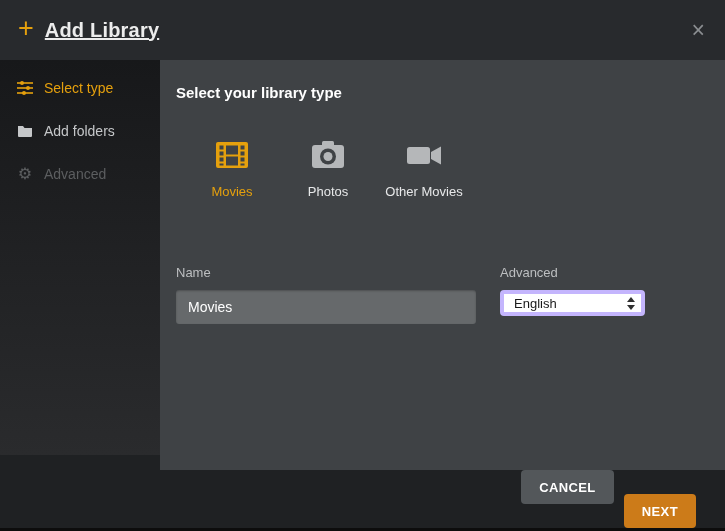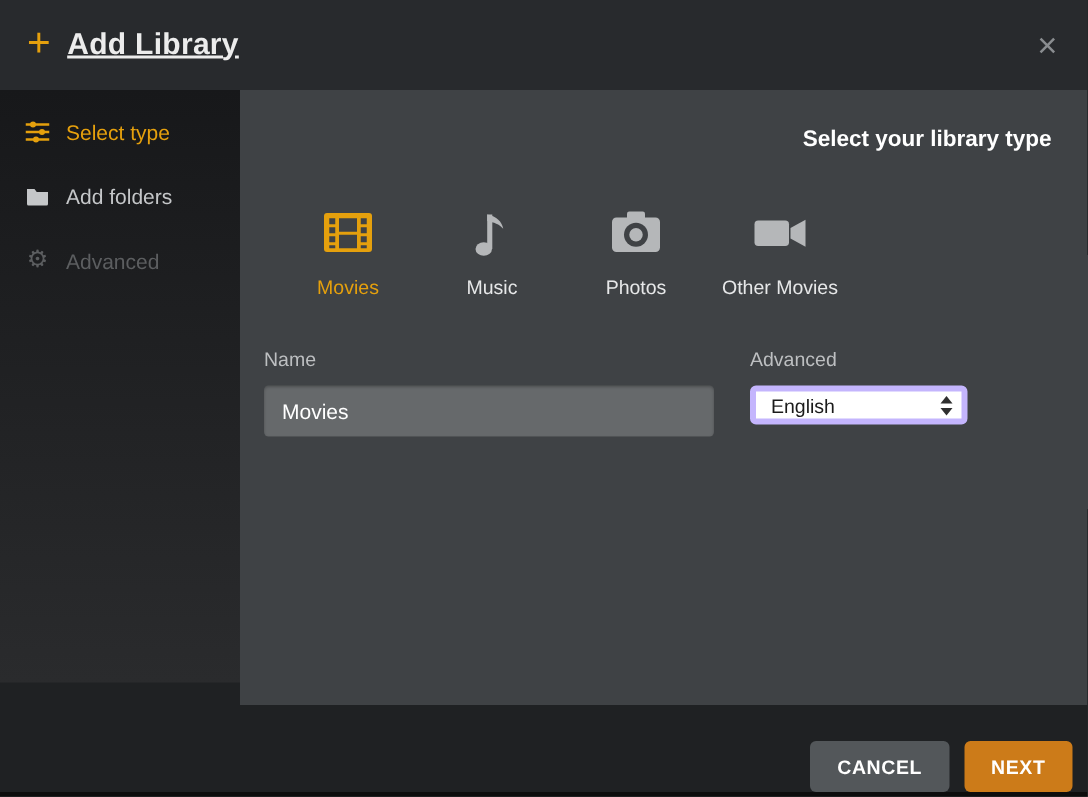--- a/index.html
+++ b/index.html
@@ -16,44 +16,44 @@
   
   .body { flex:0 0 410px; display:flex; background:#1f2123; }
   .sidebar { width:160px; height:395px; background:linear-gradient(180deg,#17181a 0%,#2a2b2d 100%); padding-top:6px; }
   .side-item { height:43px; display:flex; align-items:center; padding-left:16px; gap:10px; font-size:14px; color:#c5c7c9; cursor:pointer; }
   .side-item.active { color:#e5a00d; }
   .side-item.disabled { color:#5c5e60; }
   .side-item .icon { width:18px; display:flex; justify-content:center; align-items:center; }
   .gear-glyph { font-size:16px; line-height:1; }
 
   .main { flex:1; background:#3f4245; padding:24px 24px 0 16px; }
-  .heading { color:#ffffff; font-size:15px; font-weight:700;text-align:right; }
+  .heading { color:#ffffff; font-size:15px; font-weight:700; }
 
   .types { display:flex; margin-top:34px; margin-left:8px; }
   .type { width:96px; display:flex; flex-direction:column; align-items:center; gap:9px; color:#e7e8e9; cursor:pointer; }
   .type .ticon { color:#b5b7b9; height:40px; display:flex; align-items:flex-end; }
   .type.selected { color:#e5a00d; }
   .type.selected .ticon { color:#e5a00d; }
   .type-label { font-size:13px; }
 
-  .fields { display:flex; margin-top:33px; }
+  .fields { display:flex; margin-top:66px; }
   .field-name { width:300px; }
   .field-lang { margin-left:24px; }
   .field-label { color:#bdbfc1; font-size:13px; margin-bottom:10px; }
   .name-input { width:300px; height:34px; background:#66696b; border:none; border-radius:3px;
     color:#fff; font-size:14px; padding:0 12px; font-family:inherit;
     box-shadow: inset 0 1px 2px rgba(0,0,0,.25); outline:none; }
   .select { width:145px; height:26px; background:#fff; border:4px solid #c4b5fd; border-radius:4px;
     display:flex; align-items:center; padding-left:10px; font-size:13px; color:#1a1a1a; cursor:pointer; }
   .select .arrows { margin-left:auto; margin-right:6px; display:flex; flex-direction:column; gap:3px; }
   .arrow-up { width:0; height:0; border-left:4px solid transparent; border-right:4px solid transparent; border-bottom:5px solid #2f2f2f; }
   .arrow-down { width:0; height:0; border-left:4px solid transparent; border-right:4px solid transparent; border-top:5px solid #2f2f2f; }
 
   
-  .footer { flex:0 0 54px; background:#1f2123; display:flex; align-items:flex-end; justify-content:flex-end; padding-right:10px; gap:10px; }
+  .footer { flex:0 0 54px; background:#1f2123; display:flex; align-items:flex-start; justify-content:flex-end; padding-right:29px; gap:10px; }
   .btn { height:34px; padding:0 18px; border:none; border-radius:4px; font-size:13px; font-weight:700;
     color:#fff; letter-spacing:.4px; cursor:pointer; font-family:inherit; }
   .btn-cancel { background:#53575a; }
   .btn-next { background:#cc7b19;margin-top:24px; }
   .bottom-strip { flex:1; background:#0d0d0d; }
 </style>
 </head>
 <body>
 
 <div class="modal">
@@ -120,30 +120,20 @@
                 <rect x="28.5" y="28.5" width="4" height="2"></rect>
                 <rect x="14" y="10.5" width="12" height="9"></rect>
                 <rect x="14" y="21.5" width="12" height="9"></rect>
               </g>
             </svg>
           </span>
           <span class="type-label">Movies</span>
         </div>
 
 
-        <div class="type">
-          <span class="ticon">
-            <svg width="40" height="40" viewBox="0 0 40 40">
-              <ellipse cx="14.5" cy="31" rx="5.5" ry="4.5" fill="currentColor"></ellipse>
-              <rect x="16.8" y="8" width="3.4" height="23" fill="currentColor"></rect>
-              <path d="M16.8 8 c6.5 1.5 9.7 4.5 10.7 9.5 c-2.7 -3.2 -6.2 -4.2 -10.7 -5.2 z" fill="currentColor"></path>
-            </svg>
-          </span>
-          <span class="type-label">Music</span>
-        </div>
 
         <div class="type">
           <span class="ticon">
             <svg width="40" height="40" viewBox="0 0 40 40">
               <rect x="14" y="6" width="12" height="7" rx="1.5" fill="currentColor"></rect>
               <rect x="4" y="10" width="32" height="23" rx="3" fill="currentColor"></rect>
               <circle cx="20" cy="21.5" r="8" fill="#3f4245"></circle>
               <circle cx="20" cy="21.5" r="4.5" fill="currentColor"></circle>
             </svg>
           </span>

